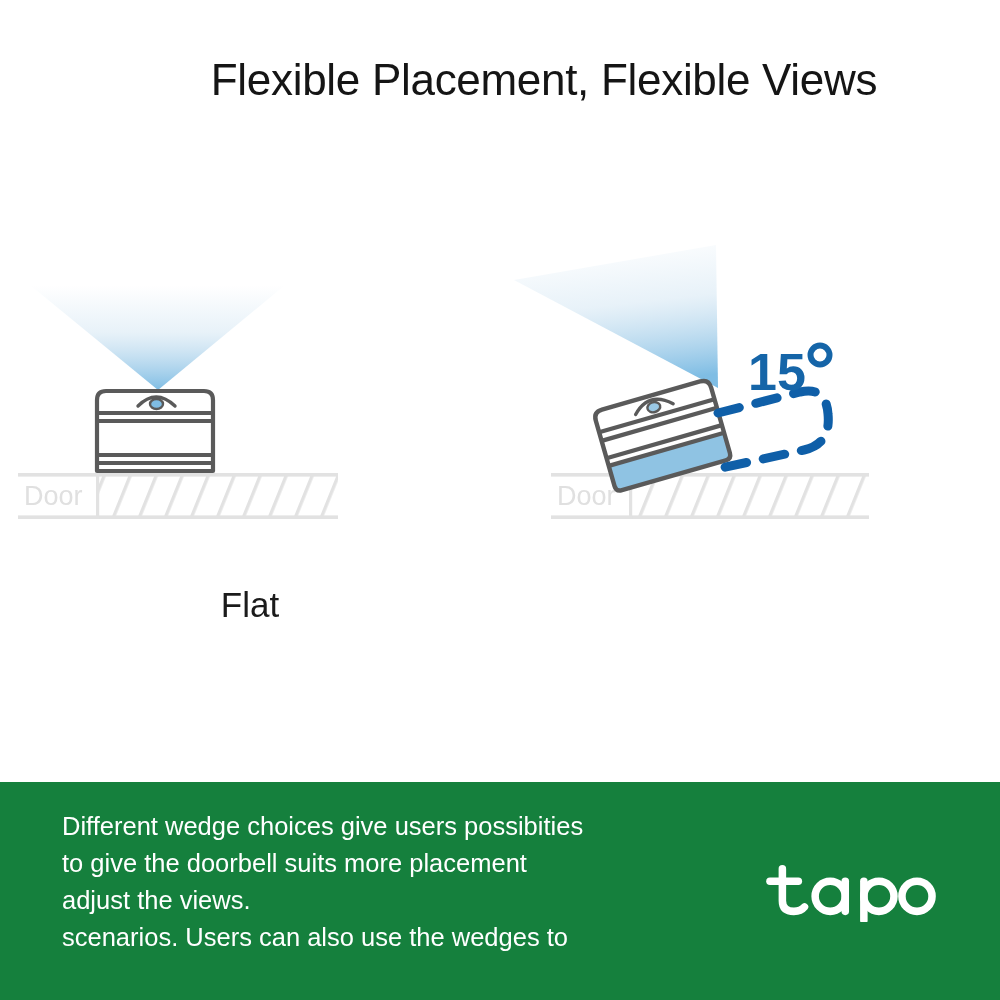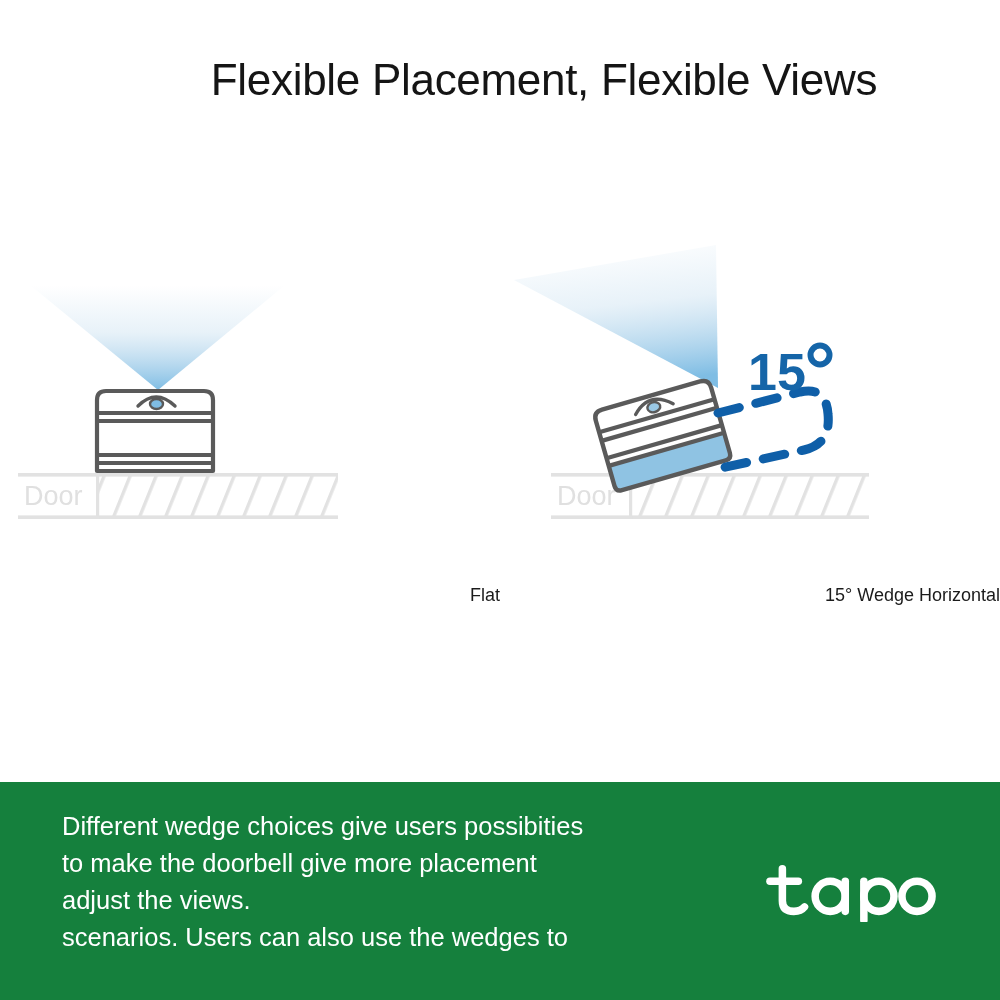--- a/index.html
+++ b/index.html
@@ -29,22 +29,22 @@
     position:absolute;left:0;top:150px;width:1000px;height:500px;
   }
   .figure{position:absolute;top:0;width:500px;height:500px;}
   .figure.left{left:0;}
   .figure.right{left:500px;}
 
   .fig-svg{position:absolute;left:0;top:0;width:500px;height:500px;}
 
   .caption{
     position:absolute;top:435px;left:0;width:500px;
-    text-align:right;
-    font-size:18px;
+    text-align:center;
+    font-size:35px;
     color:#1b1b1b;
     font-weight:400;
     white-space:nowrap;
   }
 
   
   .banner{
     position:absolute;left:0;top:782px;width:1000px;height:218px;
     background:#15803d;
   }
@@ -172,28 +172,27 @@
 
         <g fill="none" stroke="#0f5fa8" stroke-width="9" stroke-linecap="round" stroke-dasharray="22 17">
           <path d="M218,263 L300,242 q26,-6 28,22 q3,30 -24,36 L212,320"></path>
         </g>
 
         <g>
           <text x="248" y="240" font-family="Liberation Sans, sans-serif" font-size="52" font-weight="bold" fill="#1565a8">15</text>
           <circle cx="320" cy="205" r="9.5" fill="none" stroke="#1565a8" stroke-width="6"></circle>
         </g>
       </svg>
-      <div class="caption">15° Wedge Horizontal</div>
     </div>
   </div>
 
   <div class="banner">
     <div class="banner-text">
       <span>Different wedge choices give users possibities</span>
-      <span>to make the doorbell give more placement</span>
+      <span>to give the doorbell suits more placement</span>
       <span>adjust the views.</span>
       <span>scenarios. Users can also use the wedges to</span>
     </div>
 
     <div class="brand-logo">
       <span class="sr">tapo</span>
       <svg viewBox="0 0 200 70">
         <g fill="none" stroke="#ffffff" stroke-width="8.5" stroke-linecap="round">
 
           <path d="M18,10 L18,46 q0,12 13,12 q8,0 12,-5"></path>

